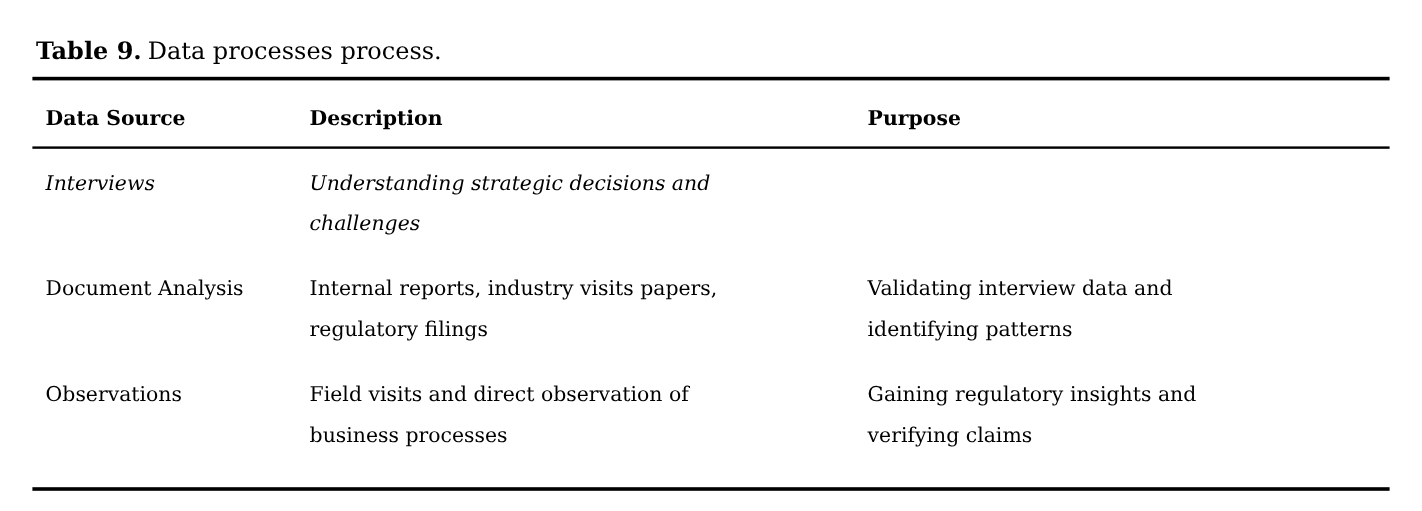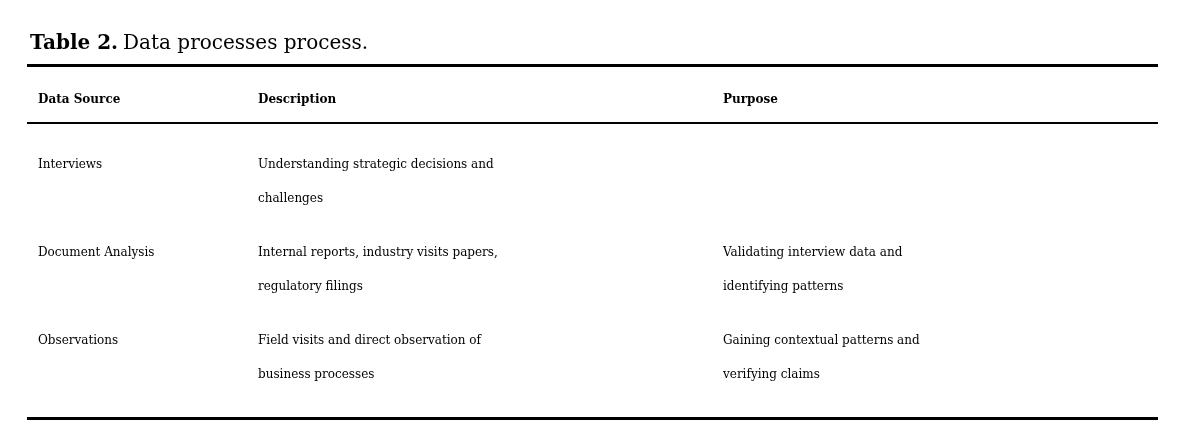--- a/index.html
+++ b/index.html
@@ -26,53 +26,54 @@
   .caption-label {
     font-weight: bold;
   }
   .caption-text {
     margin-left: 5px;
   }
   .table {
     width: 1131px;
     border-top: 3.5px solid #000000;
     border-bottom: 3.5px solid #000000;
-    font-size: 12px;
+    font-size: 17px;
   }
   .row {
     display: grid;
     grid-template-columns: 220px 465px 1fr;
   }
   .header-row {
     border-bottom: 2.5px solid #000000;
     padding: 15px 0 6px 0;
     font-weight: bold;
   }
   .body-row {
     padding-top: 20px;
   }
   .body-row.first {
-    padding-top: 23px;
+    padding-top: 12px;
+    font-style: italic;
   }
   .body-row.last {
     padding-bottom: 26px;
   }
   .cell {
     padding-left: 11px;
     line-height: 34px;
     white-space: pre;
   }
 </style>
 </head>
 <body>
 
 <div class="page">
 
   <p class="caption">
-    <span class="caption-label">Table 2.</span><span class="caption-text">Data processes process.</span>
+    <span class="caption-label">Table 9.</span><span class="caption-text">Data processes process.</span>
   </p>
 
   <div class="table">
 
     <div class="row header-row">
       <div class="cell">Data Source</div>
       <div class="cell">Description</div>
       <div class="cell">Purpose</div>
     </div>
 
@@ -87,18 +88,18 @@
       <div class="cell">Internal reports, industry visits papers,
 regulatory filings</div>
       <div class="cell">Validating interview data and
 identifying patterns</div>
     </div>
 
     <div class="row body-row last">
       <div class="cell">Observations</div>
       <div class="cell">Field visits and direct observation of
 business processes</div>
-      <div class="cell">Gaining contextual patterns and
+      <div class="cell">Gaining regulatory insights and
 verifying claims</div>
     </div>
 
   </div>
 </div>
 
 </body></html>

